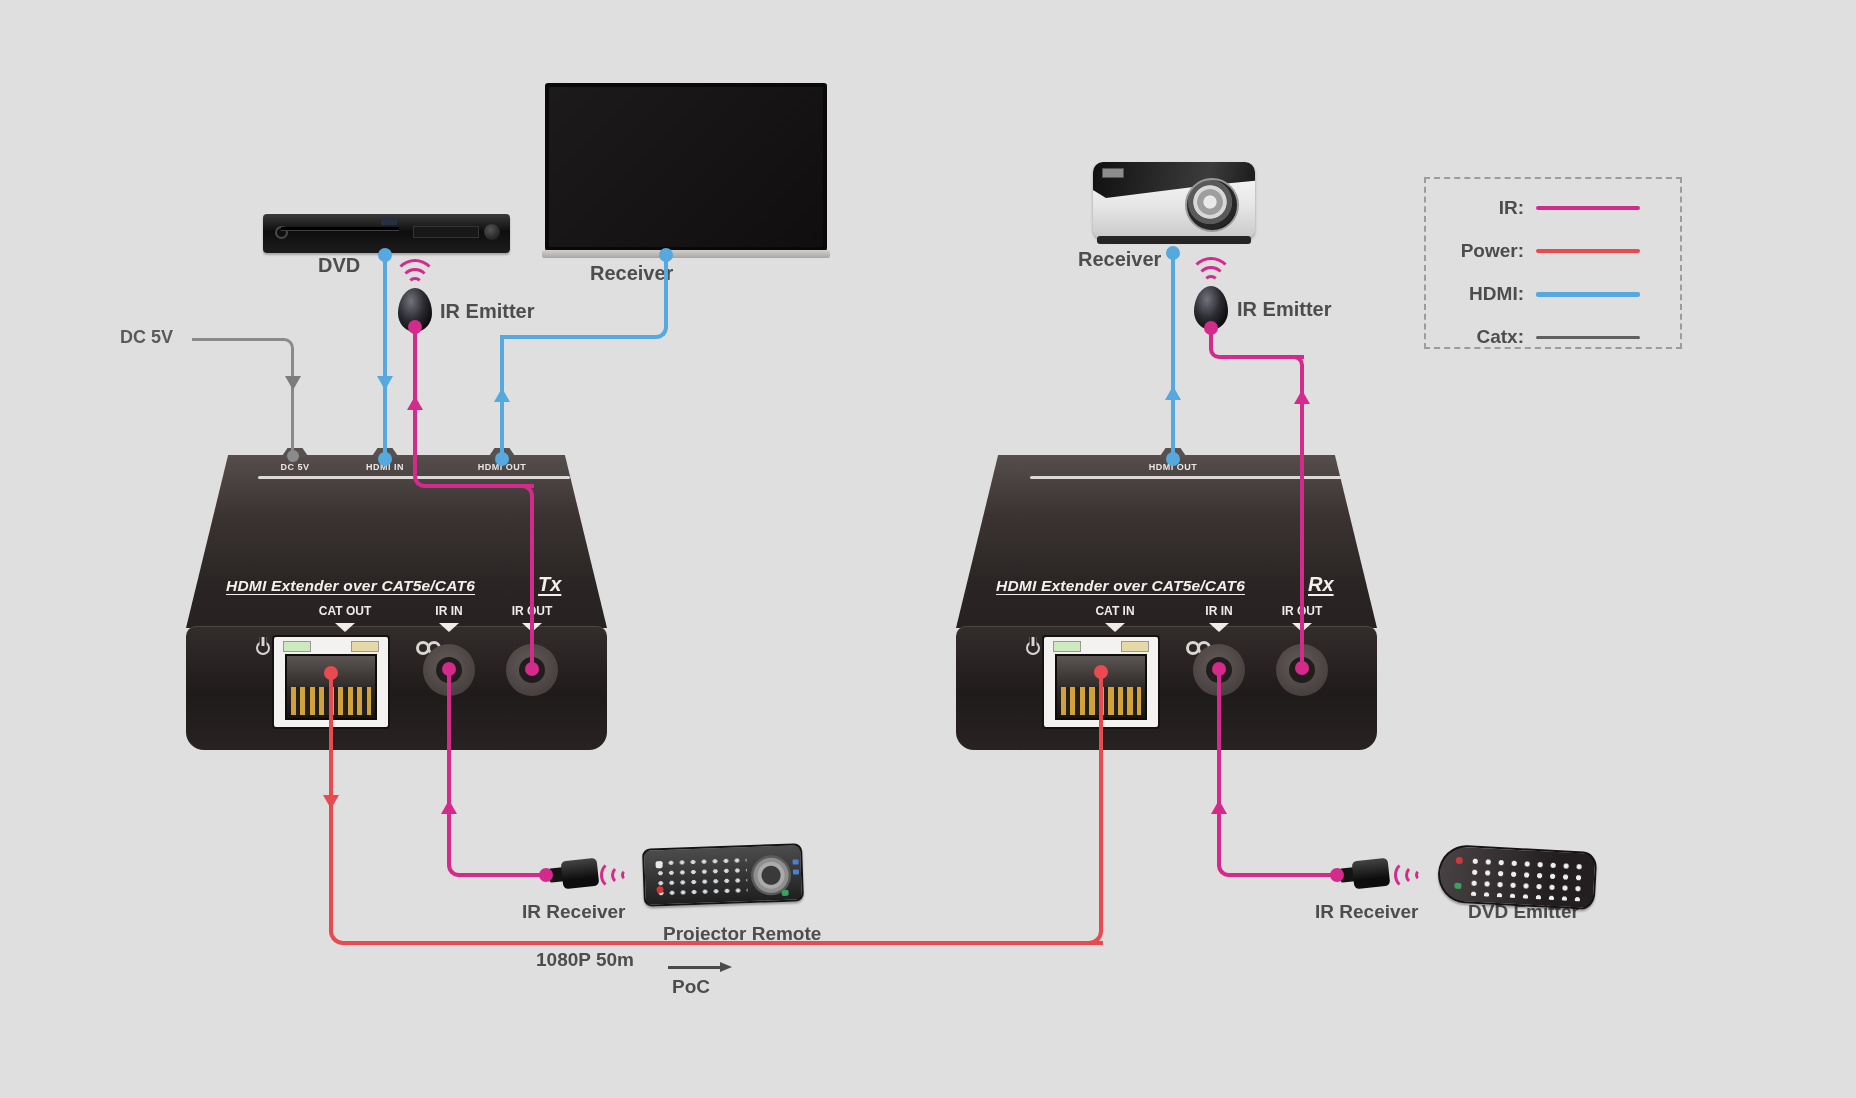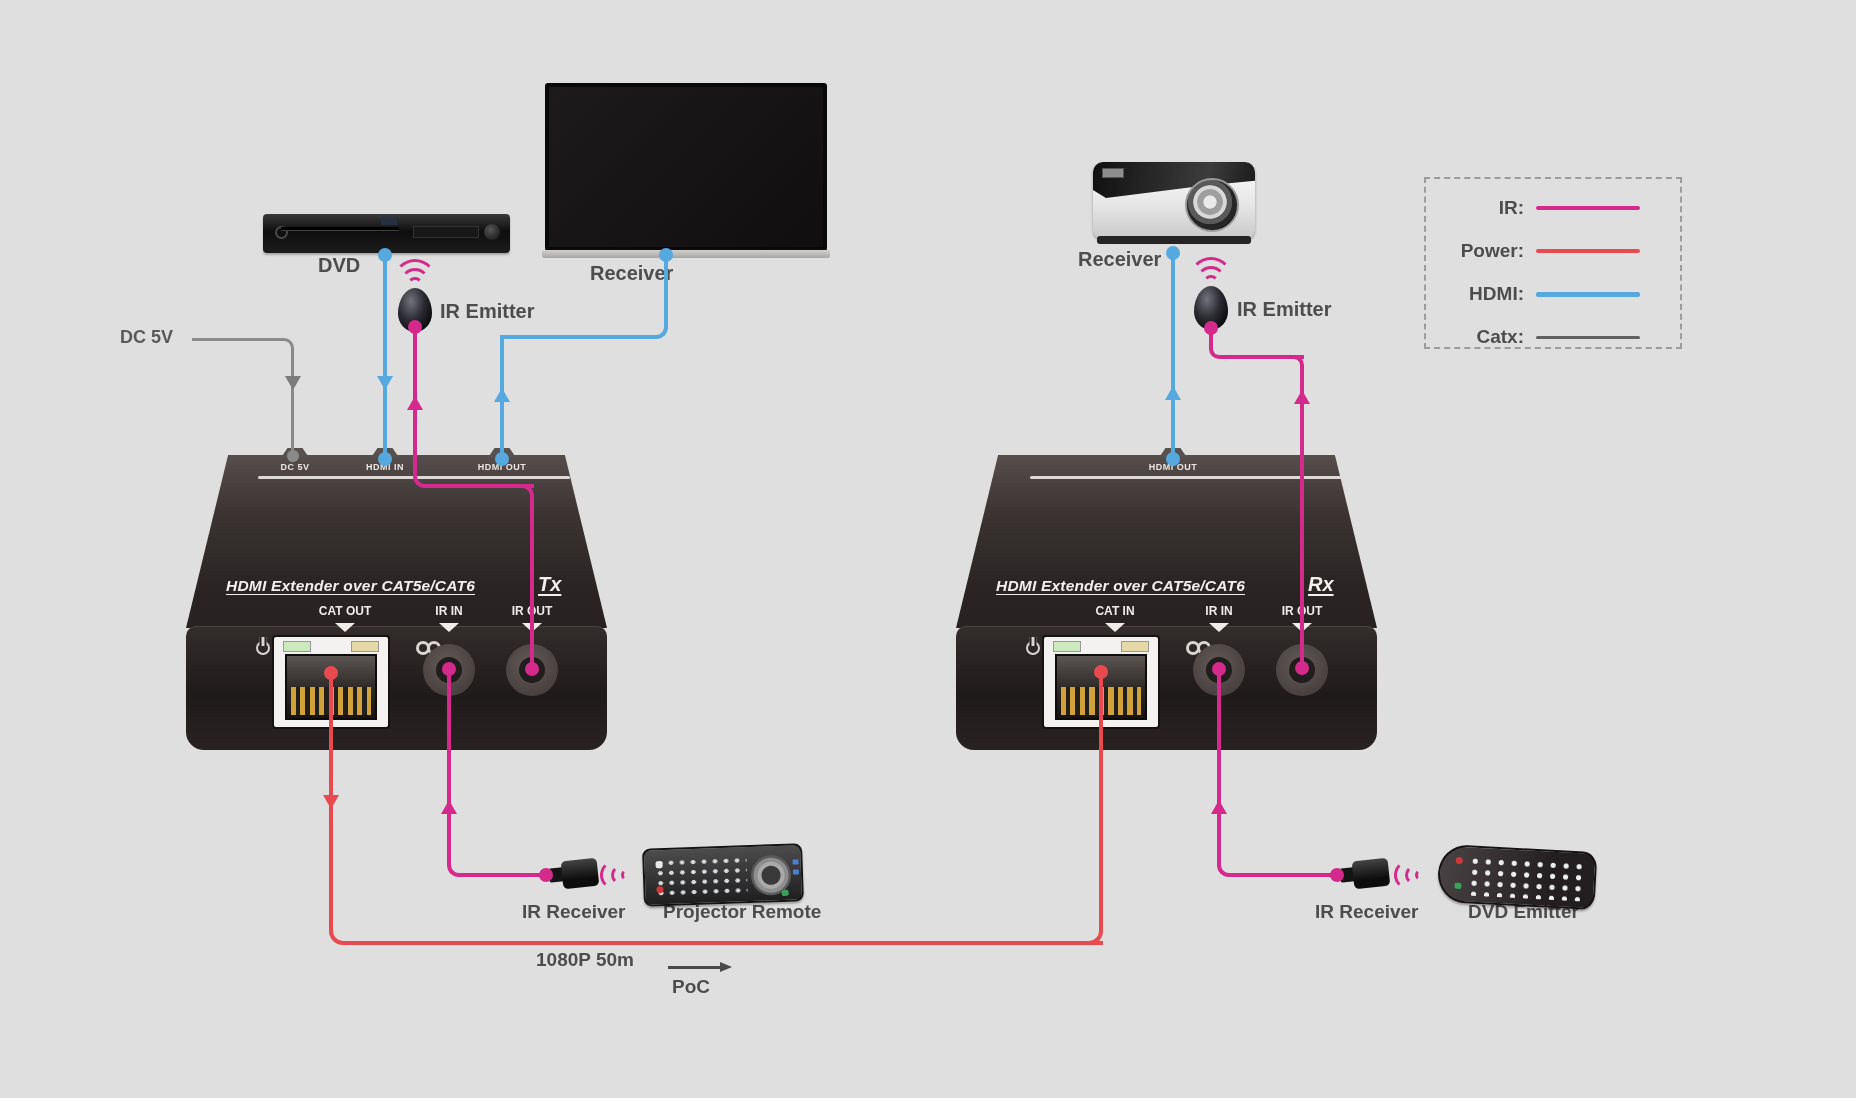--- a/index.html
+++ b/index.html
@@ -336,21 +336,21 @@
 
   <div class="remote proj" style="left:643px; top:846px; transform:rotate(-2deg);">
     <div class="btns" style="left:10px; top:8px; width:92px; height:40px;"></div>
     <div class="bw" style="left:11px; top:11px;"></div>
     <div class="br" style="left:11px; top:36px;"></div>
     <div class="pad"></div>
     <div class="bb" style="left:148px; top:14px;"></div>
     <div class="bb" style="left:148px; top:24px;"></div>
     <div class="bg2" style="left:136px; top:44px;"></div>
   </div>
-  <div class="lbl" style="left:663px; top:901px; font-size:19px;">Projector Remote</div>
+  <div class="lbl" style="left:663px; top:923px; font-size:19px;">Projector Remote</div>
 
   <div class="ir-recv" style="left:1340px; top:858px; transform:rotate(-6deg);">
     <div class="tail"></div>
     <div class="head"></div>
   </div>
   <div class="wifi-left">
     <span style="left:1394px; top:860px; width:30px; height:30px;"></span>
     <span style="left:1405px; top:865px; width:20px; height:20px;"></span>
     <span style="left:1415px; top:869px; width:12px; height:12px;"></span>
   </div>

